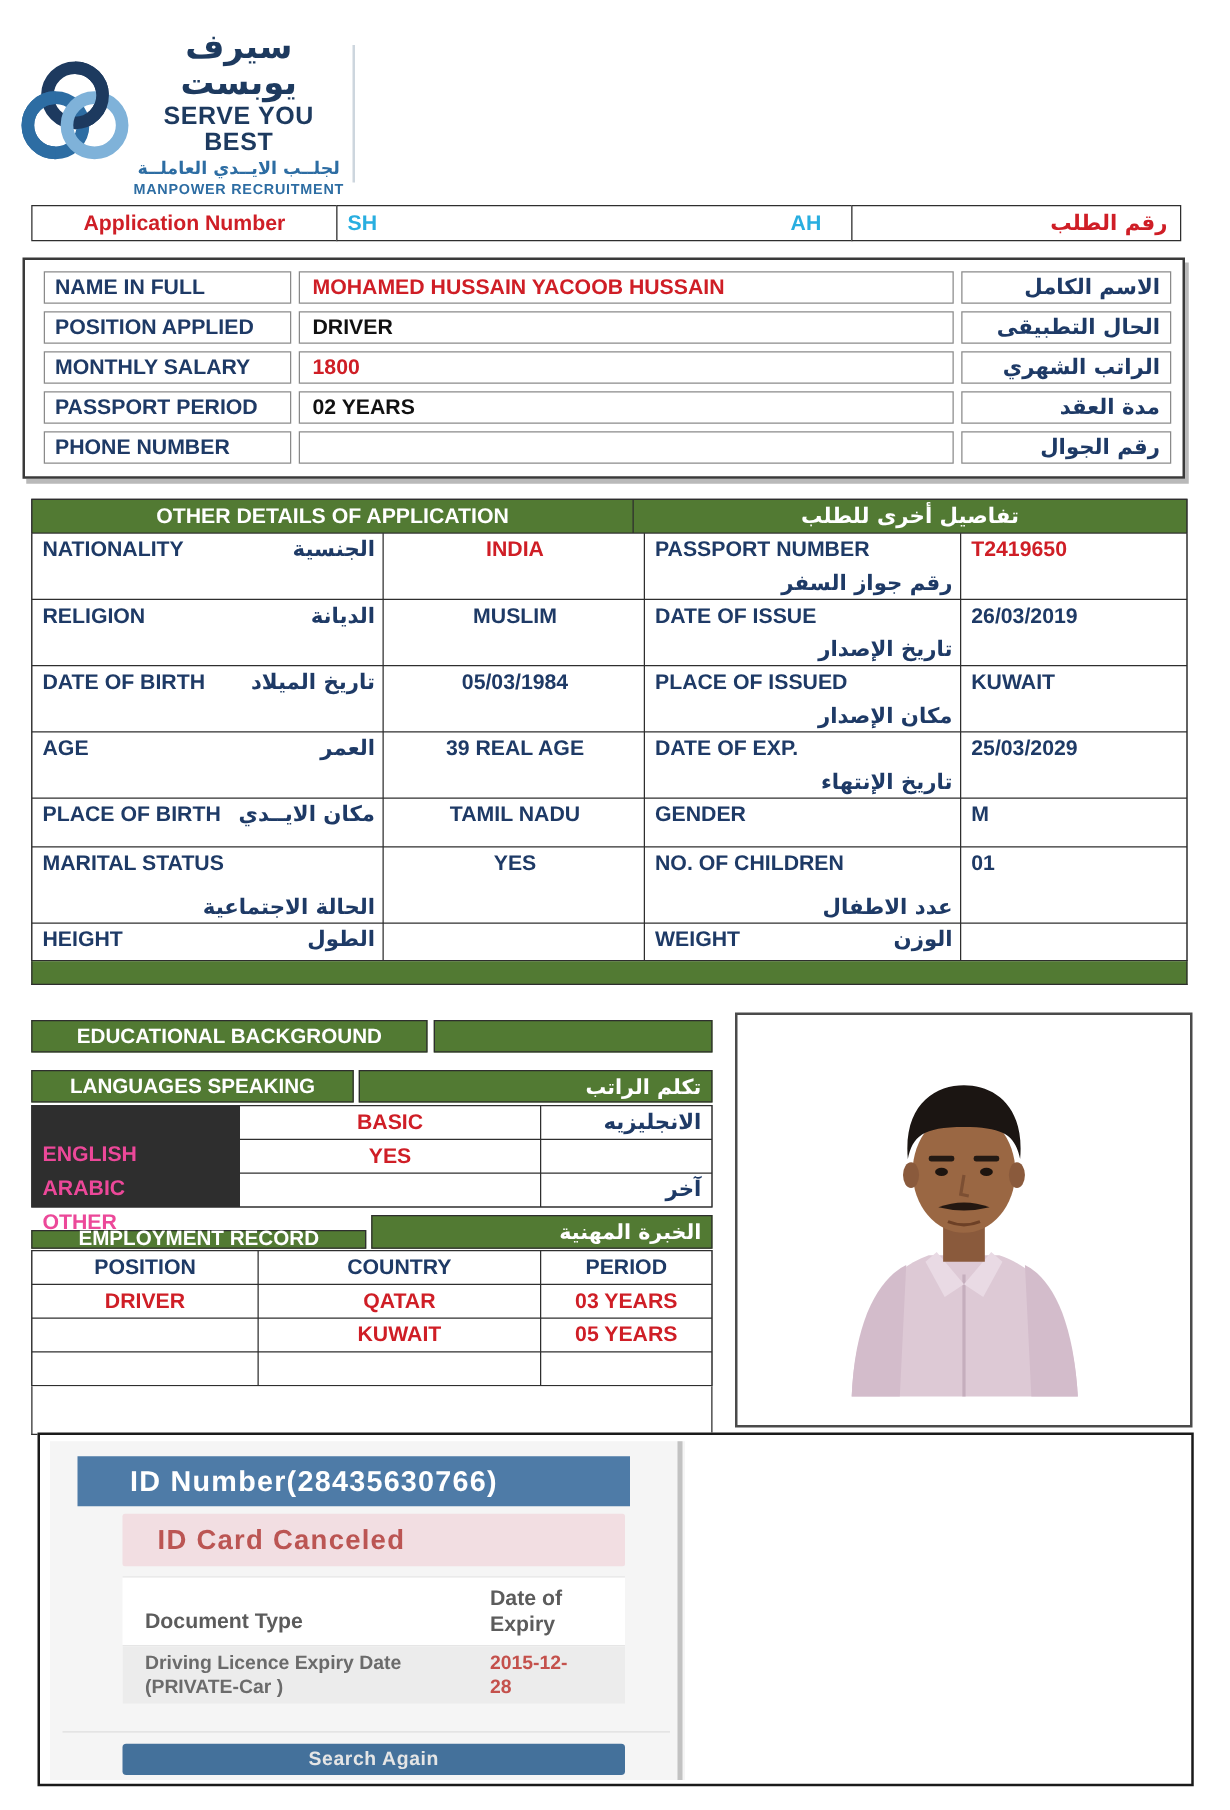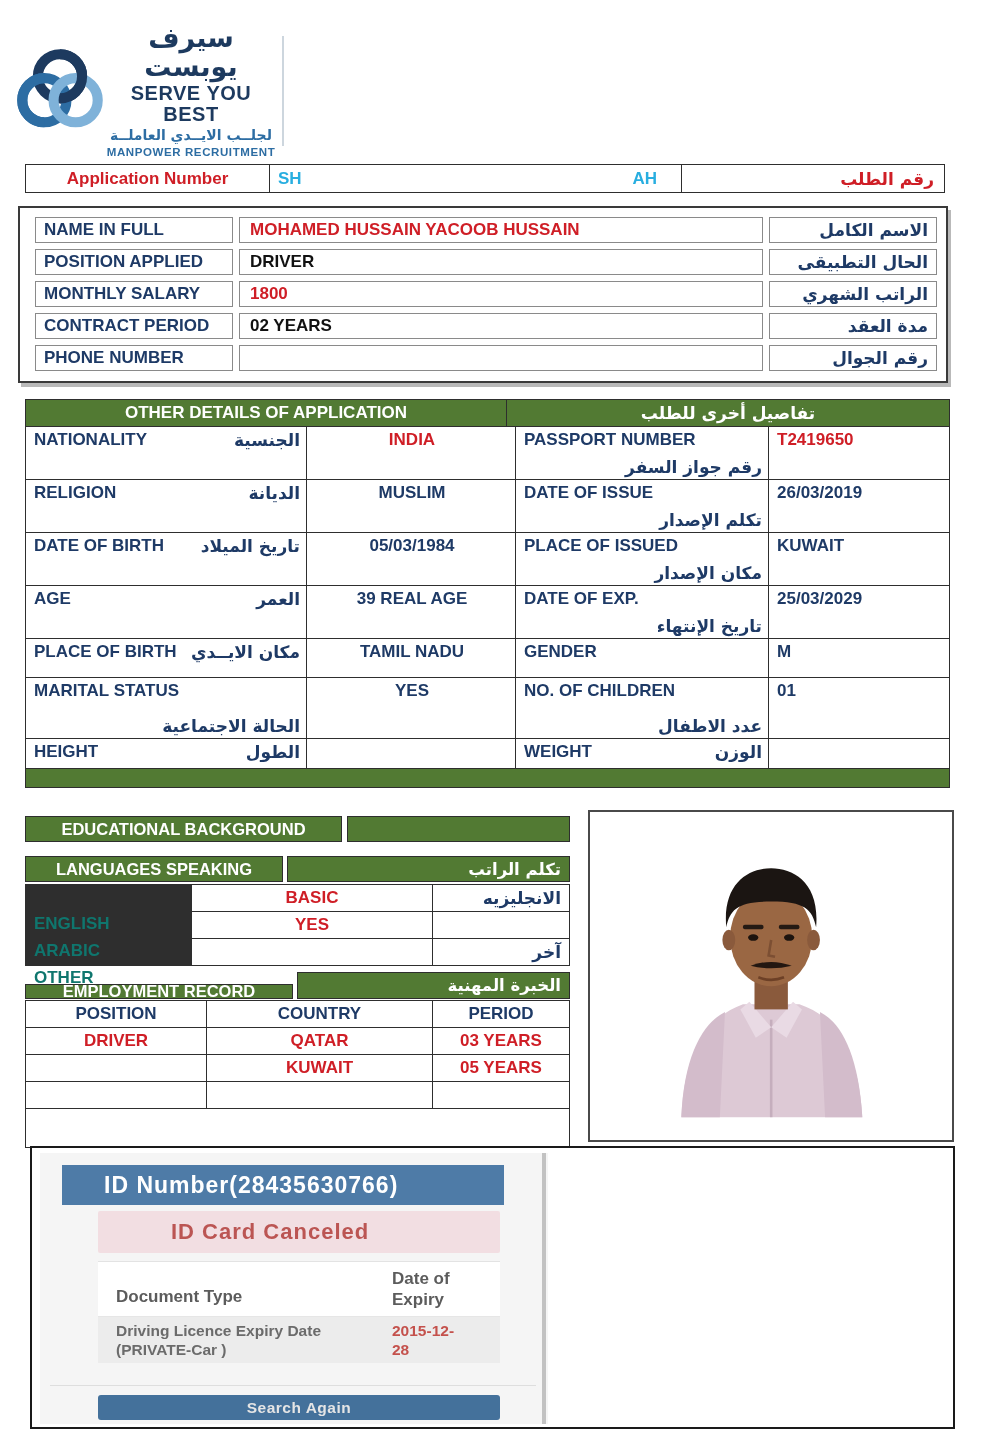--- a/index.html
+++ b/index.html
@@ -73,21 +73,21 @@
   .lang{position:absolute;left:25px;top:856px;width:545px;}
   .lang-head{display:flex;height:26px;}
   .lang-head .seg{background:#527a33;border:1px solid #2e2e2e;box-sizing:border-box;
                   color:#fff;font-weight:bold;font-size:16.5px;display:flex;align-items:center;}
   .lang-head .s1{width:258px;justify-content:center;}
   .lang-head .s2{flex:1;margin-left:4px;justify-content:flex-end;padding-right:8px;}
   .lang-body{display:grid;grid-template-columns:165px 240px 1fr;grid-auto-rows:26px;
              gap:1px;background:#2e2e2e;border:1px solid #2e2e2e;margin-top:2px;}
   .lang-body .cell{background:#fff;display:flex;align-items:center;
                    font-size:17px;font-weight:bold;box-sizing:border-box;}
-  .lc1{color:#0f766e;padding-left:8px;margin-top:39px;}
+  .lc1{color:#ec4899;padding-left:8px;margin-top:39px;}
   .lc2{color:#cf1e26;justify-content:center;}
   .lc3{color:#1e3a66;justify-content:flex-end;padding-right:8px;}
 
   .emp{position:absolute;left:25px;top:972px;width:545px;}
   .emp-head{display:flex;height:27px;}
   .emp-head .seg{background:#527a33;border:1px solid #2e2e2e;box-sizing:border-box;
                  color:#fff;font-weight:bold;font-size:16.5px;display:flex;align-items:center;}
   .emp-head .s1{width:268px;justify-content:center;margin-top:12px;}
   .emp-head .s2{flex:1;margin-left:4px;justify-content:flex-end;padding-right:8px;}
   .emp-body{display:grid;grid-template-columns:180px 225px 1fr;grid-auto-rows:26px;
@@ -107,21 +107,21 @@
   
   .idbox{position:absolute;left:30px;top:1146px;width:925px;height:283px;
          border:2.5px solid #1a1a1a;box-sizing:border-box;background:#fff;}
   .idpanel{position:absolute;left:8px;top:5px;width:508px;height:271px;background:#f5f5f5;}
   .idscroll{position:absolute;right:2px;top:0;width:4px;height:100%;background:#c2c2c2;}
   .idhead{position:absolute;left:22px;top:12px;width:442px;height:40px;background:#4e7ba7;
           color:#fff;font-size:23px;font-weight:600;letter-spacing:1px;
           line-height:40px;padding-left:42px;box-sizing:border-box;}
   .idstatus{position:absolute;left:58px;top:58px;width:402px;height:42px;background:#f2dee2;
             color:#bb5553;font-size:22px;font-weight:600;letter-spacing:1px;
-            line-height:42px;padding-left:73px;box-sizing:border-box;border-radius:2px;}
+            line-height:42px;padding-left:28px;box-sizing:border-box;border-radius:2px;}
   .idtable{position:absolute;left:58px;top:108px;width:402px;background:#fff;
            border-top:1px solid #e3e3e3;}
   .idtr{display:grid;grid-template-columns:288px 1fr;}
   .idth{height:54px;border-bottom:1px solid #e6e6e6;}
   .idth .c1{align-self:end;padding:0 0 9px 18px;color:#5c5c5c;font-weight:bold;font-size:17px;}
   .idth .c2{align-self:center;padding-left:6px;color:#5c5c5c;font-weight:bold;font-size:17px;width:86px;line-height:1.25;}
   .idtd{height:46px;background:#ececec;}
   .idtd .c1{align-self:center;padding-left:18px;color:#6b6b6b;font-weight:bold;font-size:15.5px;line-height:1.25;}
   .idtd .c2{align-self:center;padding-left:6px;color:#c4514c;font-weight:bold;font-size:15.5px;width:78px;line-height:1.25;}
   .iddivider{position:absolute;left:10px;top:232px;width:486px;height:1px;background:#dedede;}
@@ -169,21 +169,21 @@
       <div class="cell p-label">POSITION APPLIED</div>
       <div class="cell p-value">DRIVER</div>
       <div class="cell p-ar ar">الحال التطبيقى</div>
     </div>
     <div class="p-row">
       <div class="cell p-label">MONTHLY SALARY</div>
       <div class="cell p-value red">1800</div>
       <div class="cell p-ar ar">الراتب الشهري</div>
     </div>
     <div class="p-row">
-      <div class="cell p-label">CONTRACT PERIOD</div>
+      <div class="cell p-label">PASSPORT PERIOD</div>
       <div class="cell p-value">02 YEARS</div>
       <div class="cell p-ar ar">مدة العقد</div>
     </div>
     <div class="p-row">
       <div class="cell p-label">PHONE NUMBER</div>
       <div class="cell p-value"></div>
       <div class="cell p-ar ar">رقم الجوال</div>
     </div>
   </div>
 
@@ -205,21 +205,21 @@
       </div>
       <div class="cell val4 red">T2419650</div>
 
       <div class="cell lblpair">
         <span>RELIGION</span>
         <span class="ar">الديانة</span>
       </div>
       <div class="cell val">MUSLIM</div>
       <div class="cell lblstack">
         <span>DATE OF ISSUE</span>
-        <span class="ar">تكلم الإصدار</span>
+        <span class="ar">تاريخ الإصدار</span>
       </div>
       <div class="cell val4">26/03/2019</div>
 
       <div class="cell lblpair">
         <span>DATE OF BIRTH</span>
         <span class="ar">تاريخ الميلاد</span>
       </div>
       <div class="cell val">05/03/1984</div>
       <div class="cell lblstack">
         <span>PLACE OF ISSUED</span>

